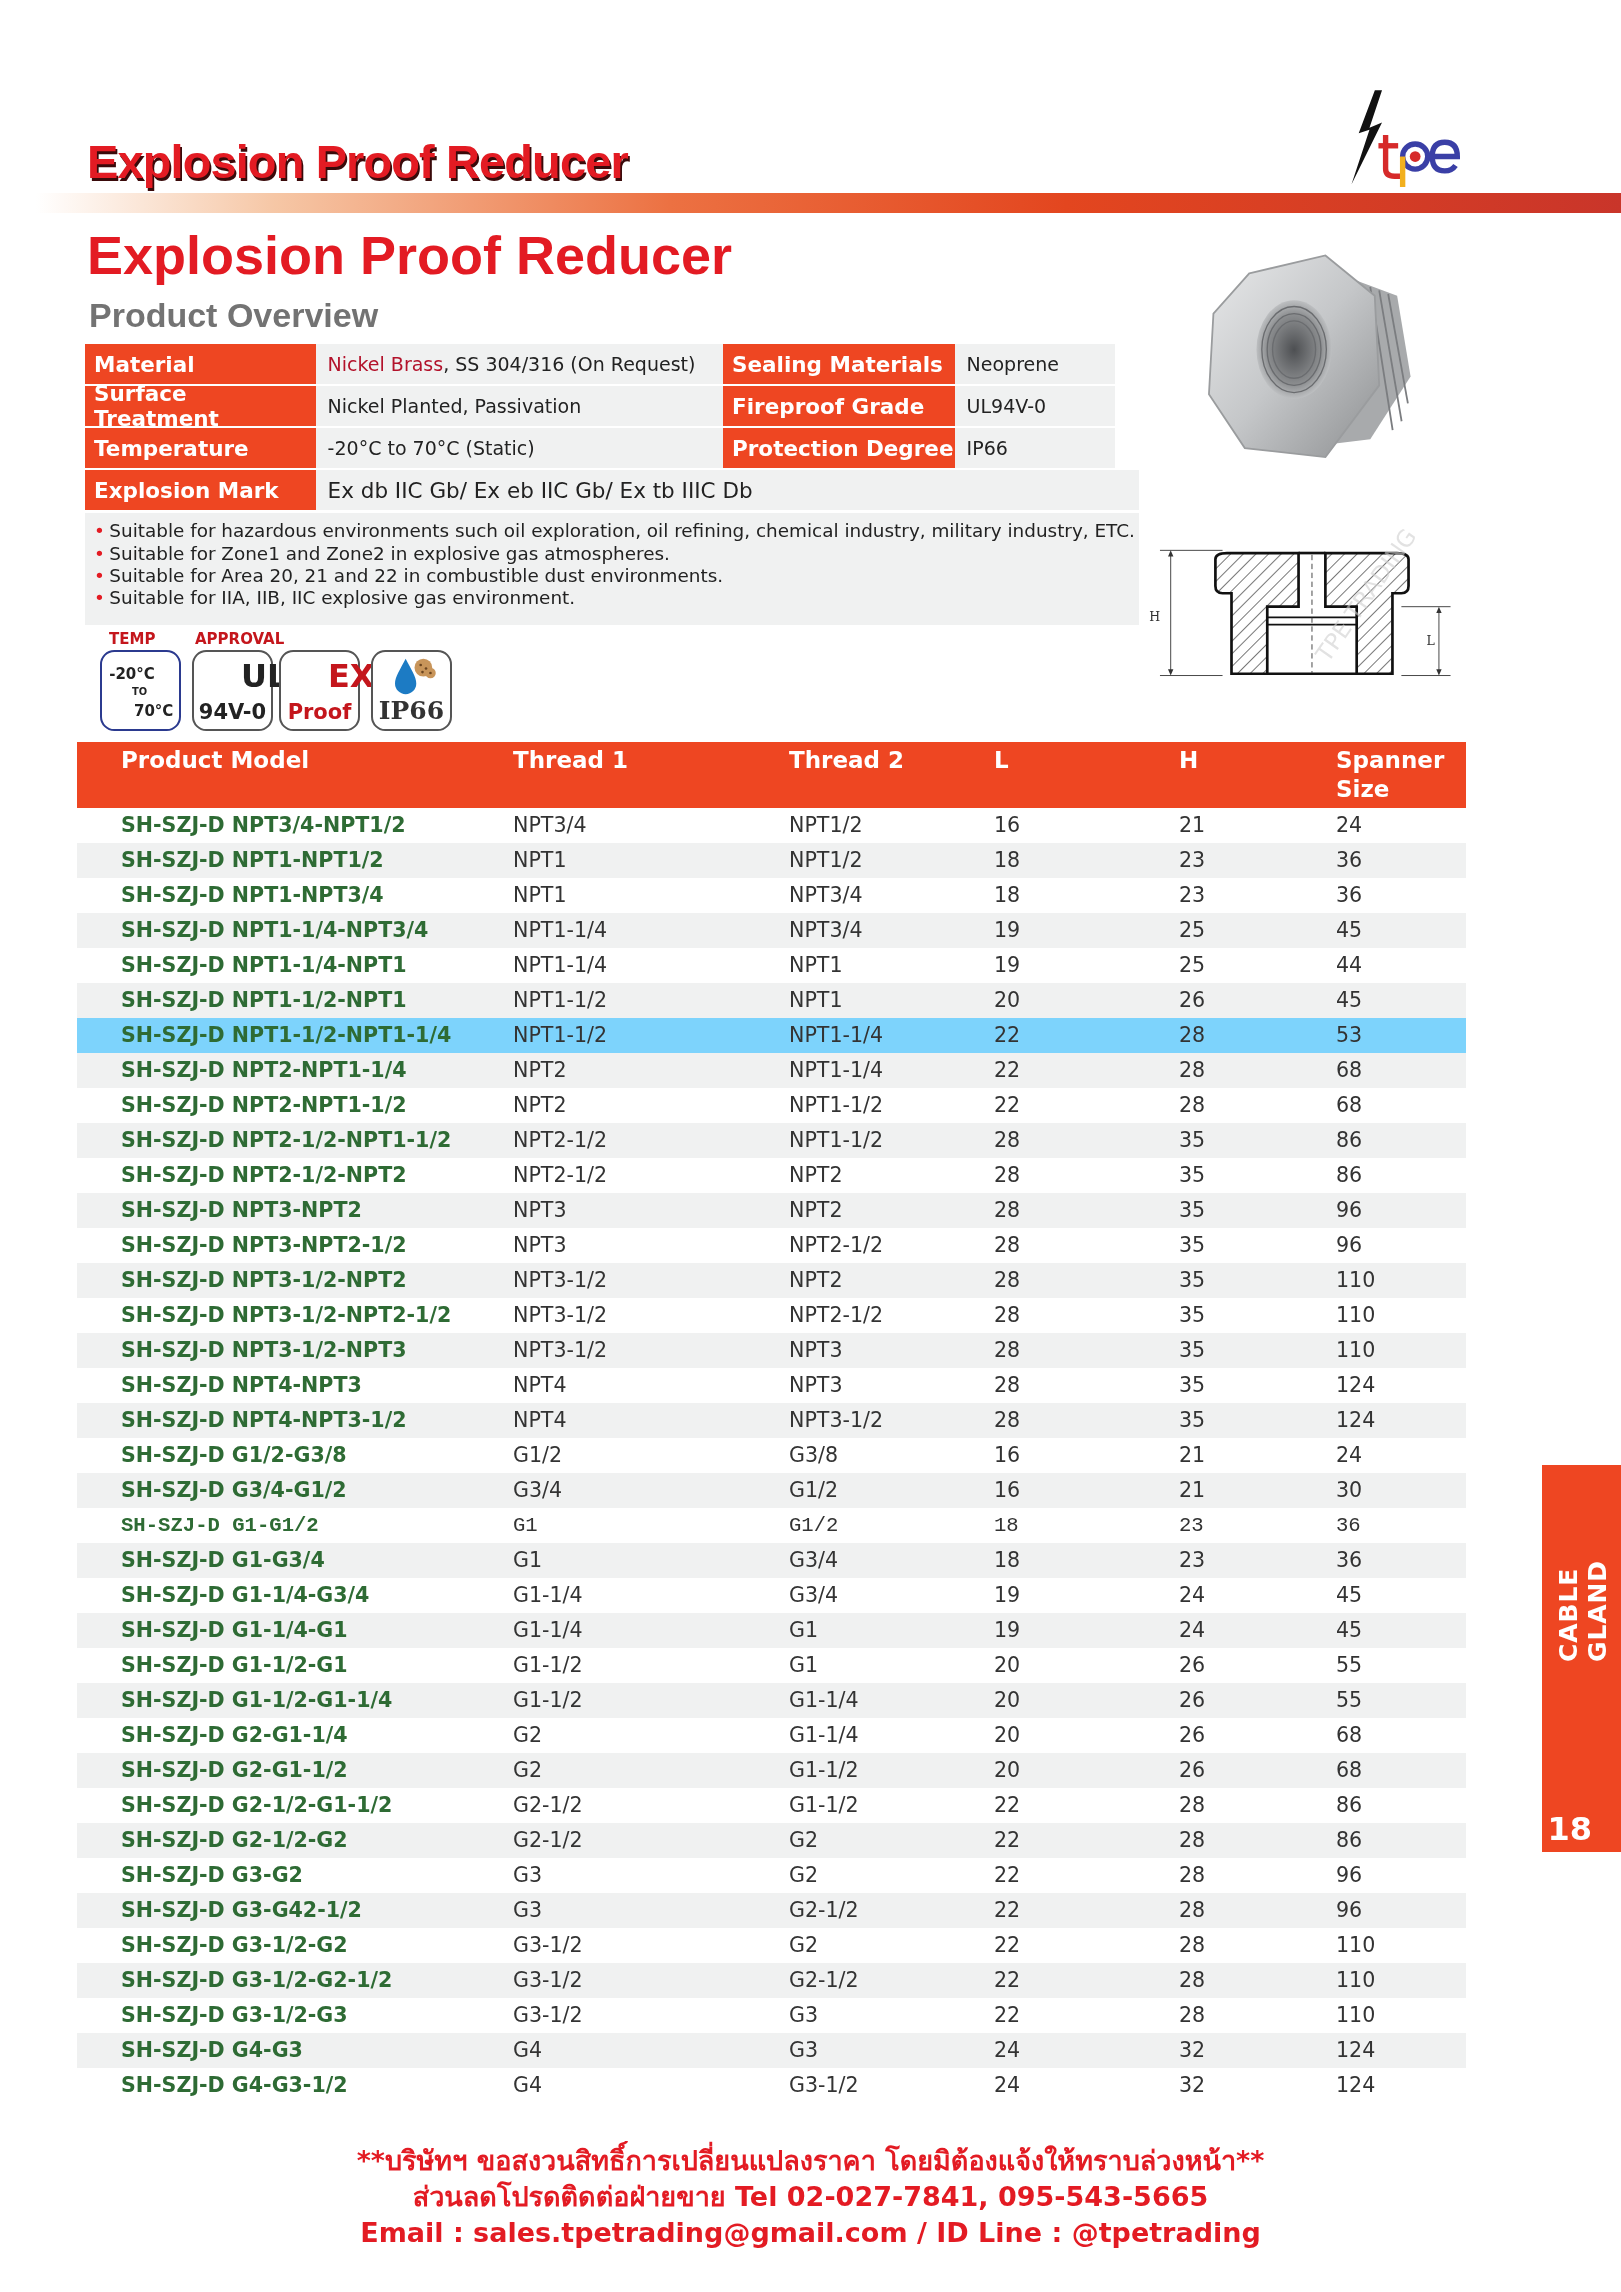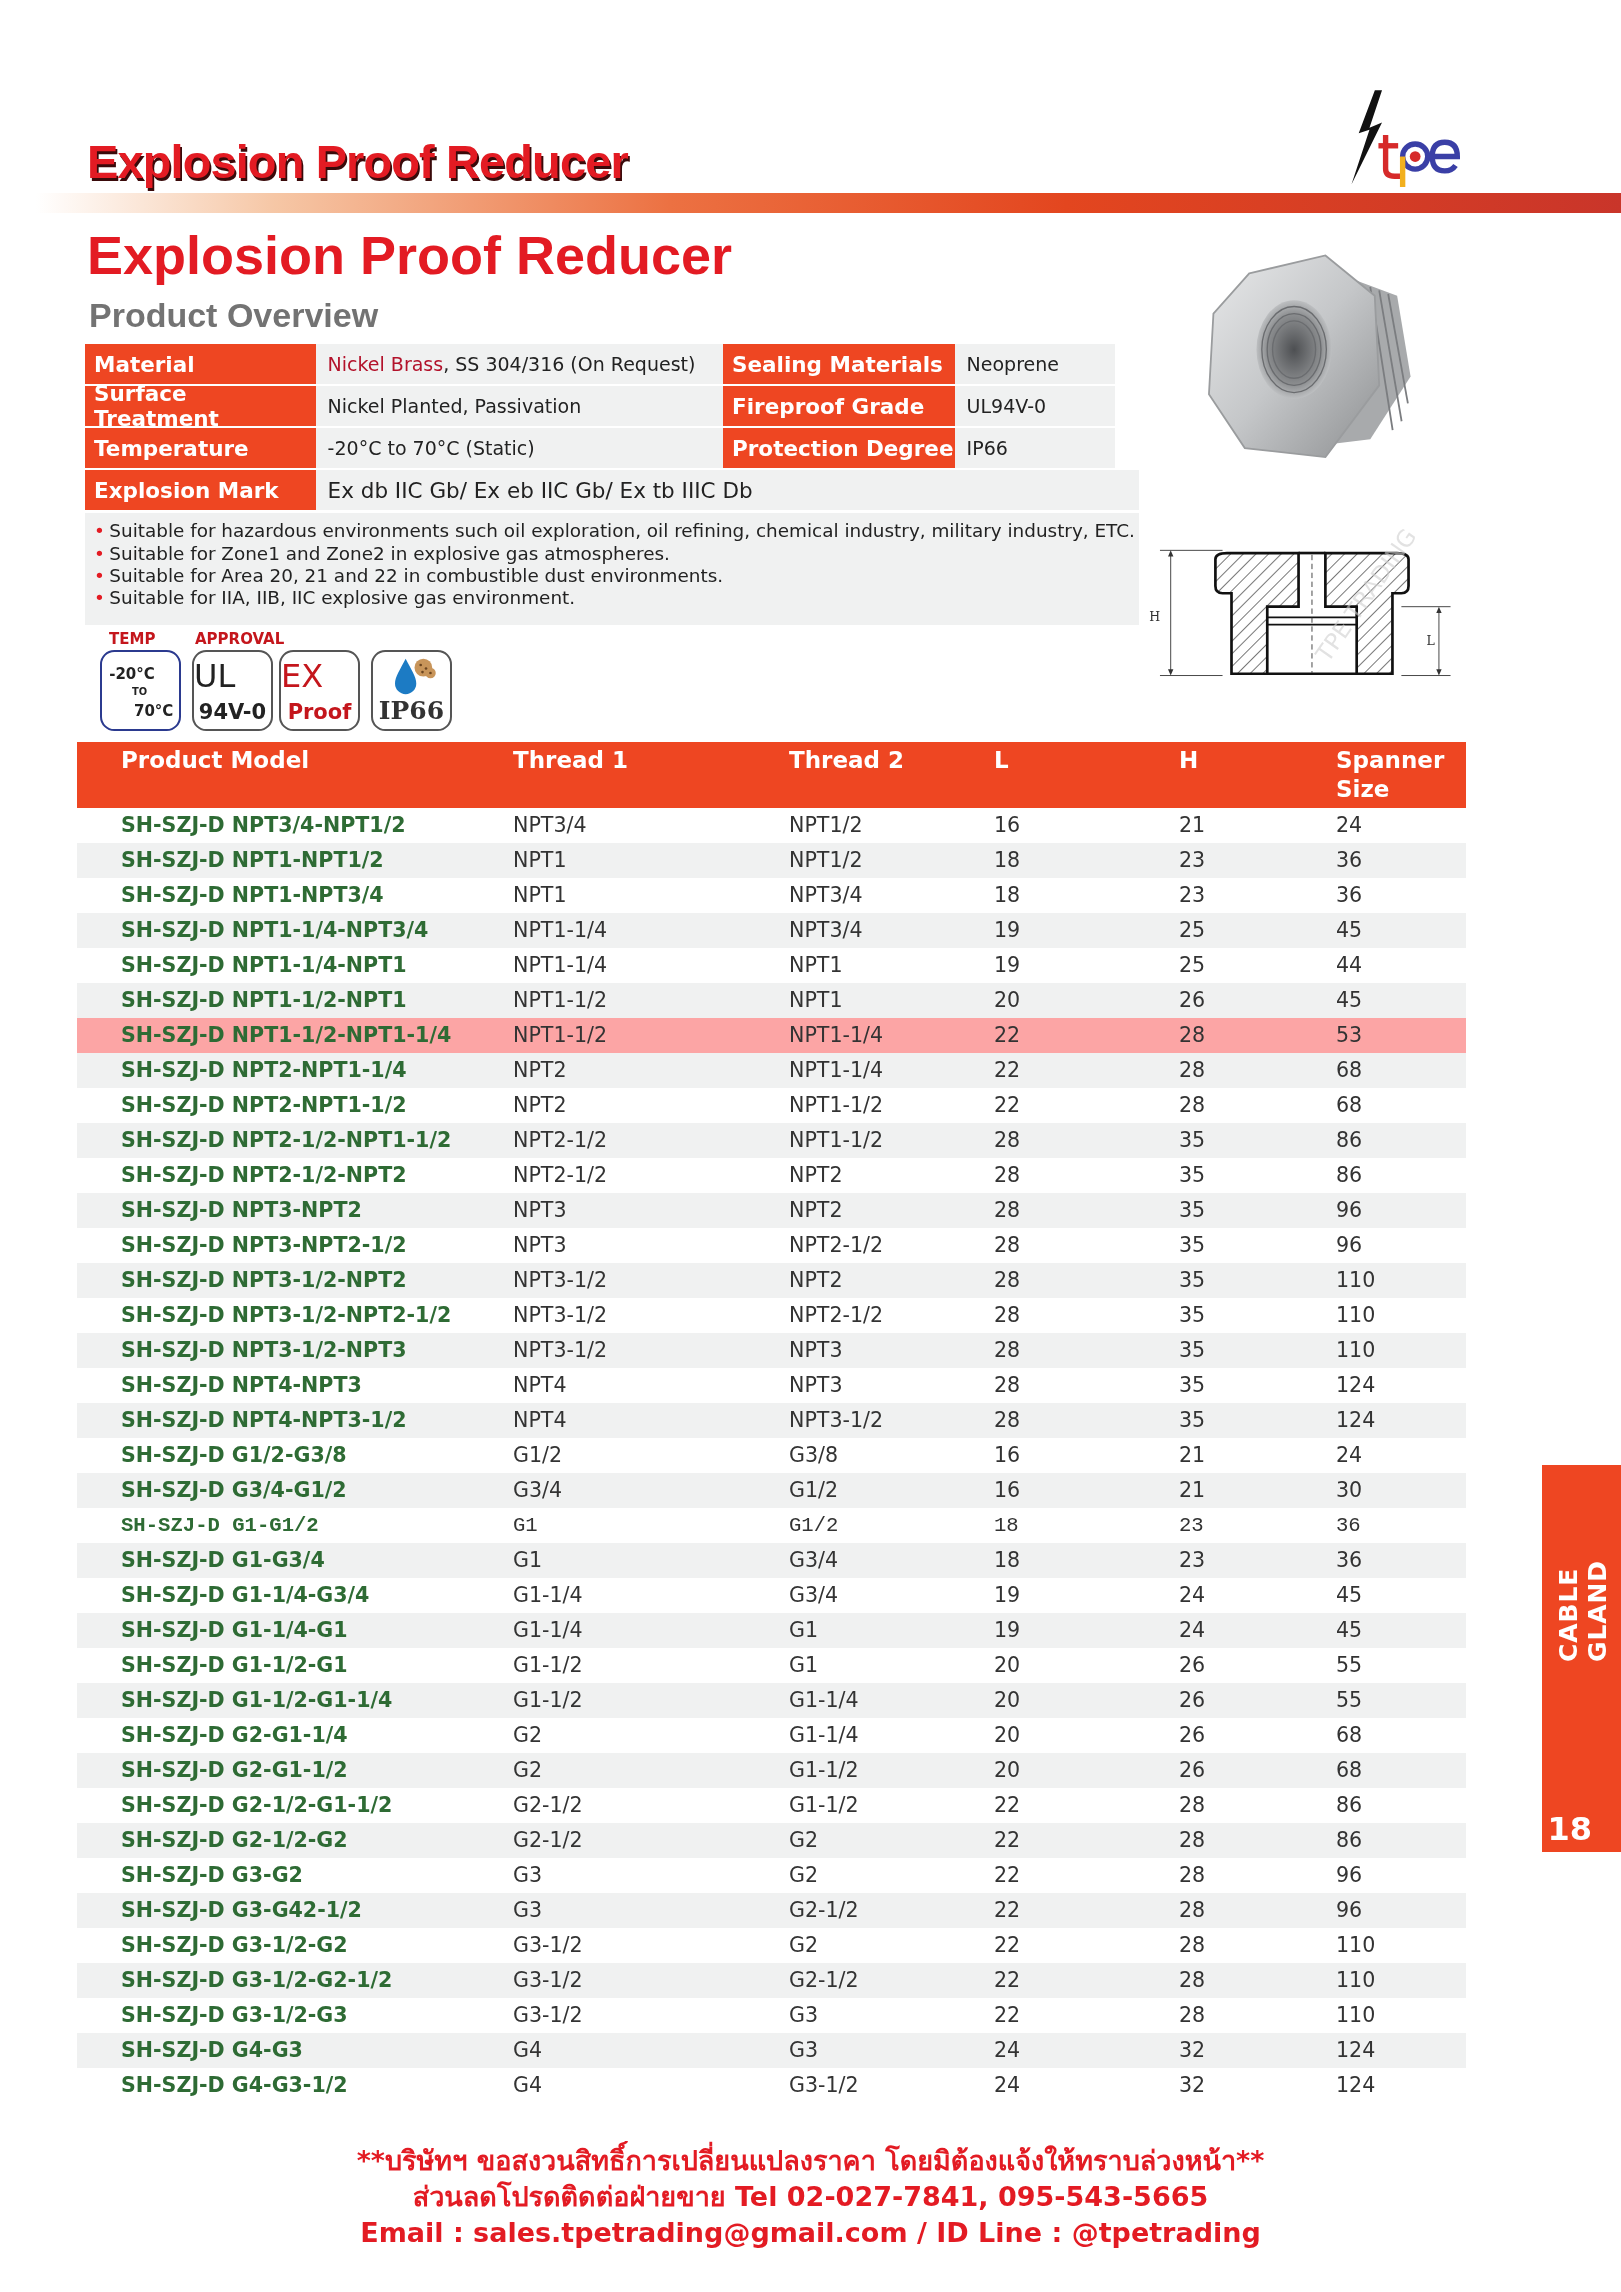--- a/index.html
+++ b/index.html
@@ -56,21 +56,21 @@
     position: absolute; top: 650px; width: 81px; height: 81px;
     border: 2.7px solid #555; border-radius: 14.3px; background: #fff;
   }
   .badge.temp { left: 100px; border-color: #2b3a8f; }
   .badge.ul { left: 192px; }
   .badge.ex { left: 279px; }
   .badge.ip { left: 371px; }
   .badge .t1 { position: absolute; left: 7.2px; top: 12.5px; font-size: 15px; font-weight: bold; color: #222; }
   .badge .t2 { position: absolute; left: 30px; top: 34px; font-size: 9.9px; font-weight: bold; color: #222; }
   .badge .t3 { position: absolute; left: 32px; top: 50px; font-size: 15px; font-weight: bold; color: #222; }
-  .badge .big { position: absolute; left: 0; right: 0; top: 5.4px; font-size: 32px; font-weight: normal; }
+  .badge .big { position: absolute; left: 0; right: 0; top: 5.4px; font-size: 32px; font-weight: bold; padding-left: 47px; }
   .badge .small { position: absolute; left: 0; right: 0; top: 48px; text-align: center; font-size: 21px; font-weight: bold; }
   .badge.ip .ipt { position: absolute; left: 0; right: 0; bottom: 3.6px; text-align: center; font-family: "DejaVu Serif", serif; font-size: 25px; font-weight: bold; color: #333; }
 
   .photo { position: absolute; left: 1191px; top: 242px; width: 242px; height: 233px; }
   .drawing { position: absolute; left: 1142px; top: 528px; width: 331px; height: 152px; }
 
   .ptable { position: absolute; left: 77px; top: 742px; width: 1389px; }
   .phead {
     position: relative; height: 66px; background: #ee4622; color: #fff;
     font-size: 23px; font-weight: bold;
@@ -302,21 +302,21 @@
         <span class="x-sp">44</span>
       </div>
       <div class="prow" style="background: rgb(240, 241, 241);">
         <span class="x-model model">SH-SZJ-D NPT1-1/2-NPT1</span>
         <span class="x-t1">NPT1-1/2</span>
         <span class="x-t2">NPT1</span>
         <span class="x-l">20</span>
         <span class="x-h">26</span>
         <span class="x-sp">45</span>
       </div>
-      <div class="prow" style="background: #fca5a5;">
+      <div class="prow" style="background: #7dd3fc;">
         <span class="x-model model">SH-SZJ-D NPT1-1/2-NPT1-1/4</span>
         <span class="x-t1">NPT1-1/2</span>
         <span class="x-t2">NPT1-1/4</span>
         <span class="x-l">22</span>
         <span class="x-h">28</span>
         <span class="x-sp">53</span>
       </div>
       <div class="prow" style="background: rgb(240, 241, 241);">
         <span class="x-model model">SH-SZJ-D NPT2-NPT1-1/4</span>
         <span class="x-t1">NPT2</span>

